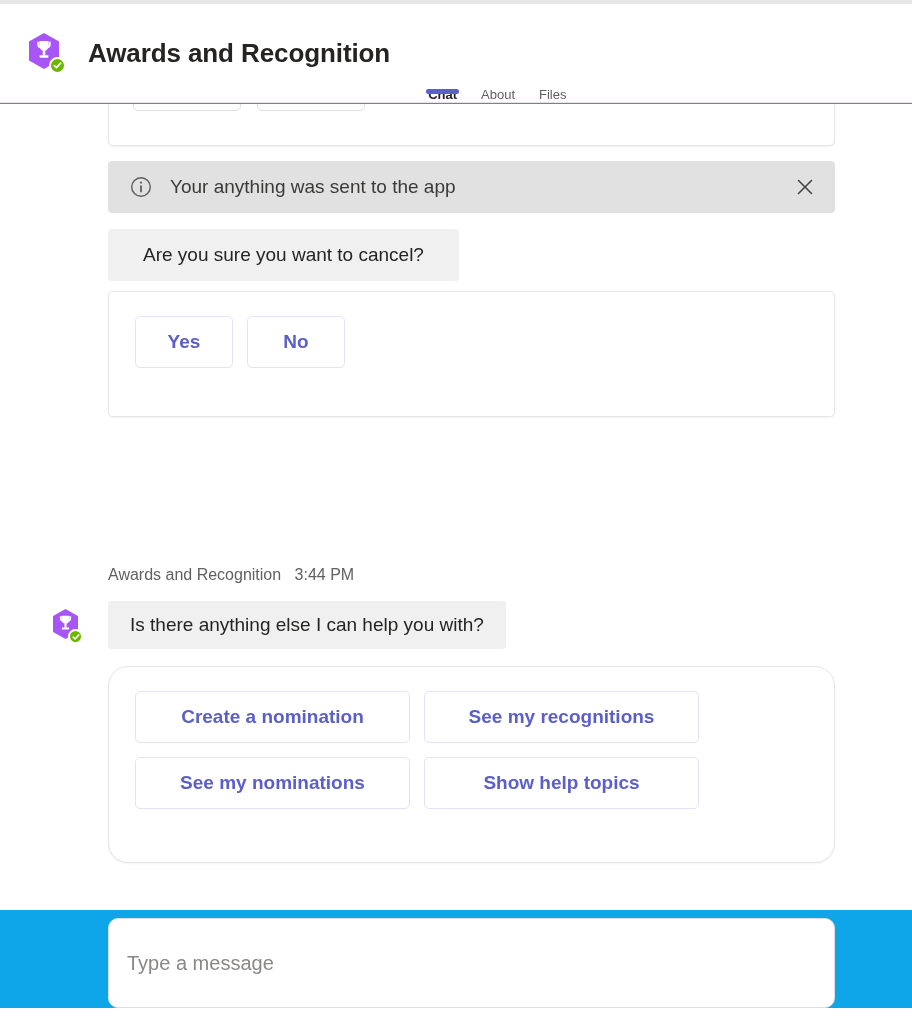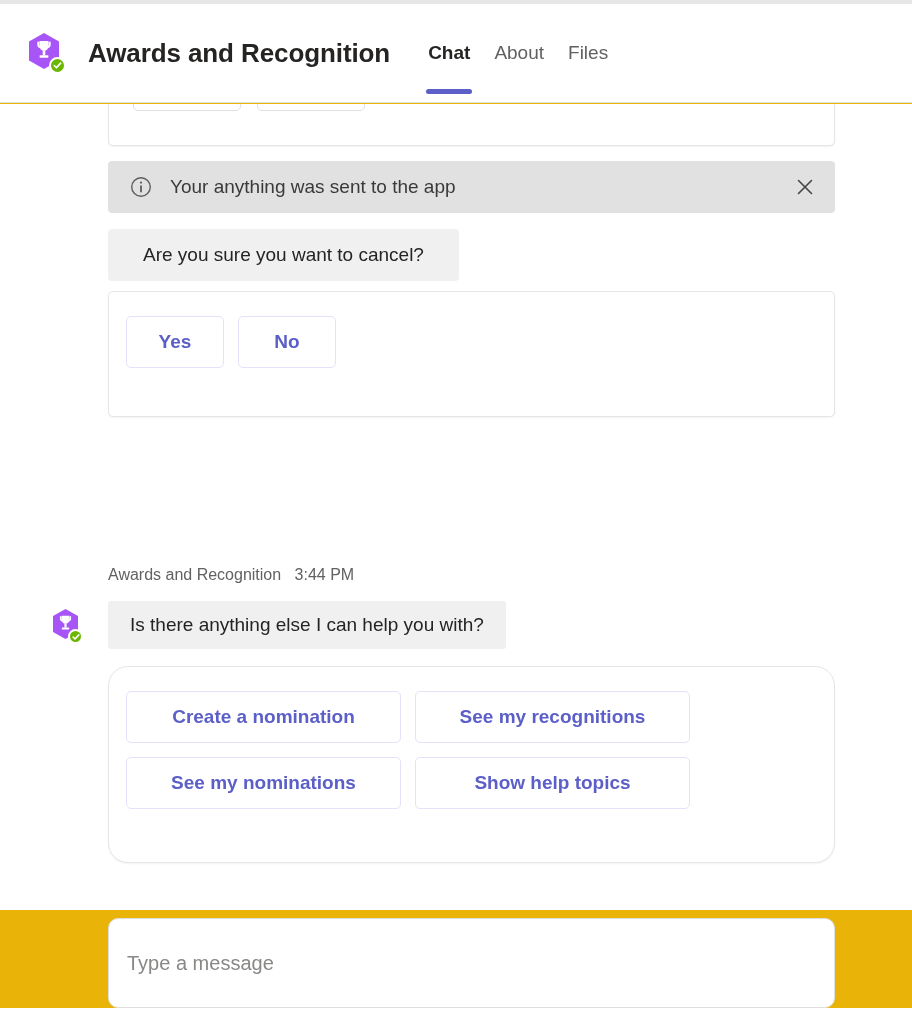--- a/index.html
+++ b/index.html
@@ -10,21 +10,21 @@
     height: 1026px;
     background: #ffffff;
     font-family: "Liberation Sans", "DejaVu Sans", sans-serif;
     overflow: hidden;
   }
 
   .app-frame {
     position: relative;
     width: 912px;
     height: 1008px;
-    background: #eab308;
+    background: #0ea5e9;
     overflow: hidden;
   }
 
   
   .top-rule {
     position: absolute;
     top: 0; left: 0;
     width: 912px;
     height: 4px;
     background: #e6e6e6;
@@ -97,26 +97,26 @@
   
   .tab-strip {
     display: flex;
     align-items: flex-end;
     align-self: stretch;
     margin-left: 26px;
     padding-bottom: 0;
   }
   .tab {
     position: relative;
-    font-size: 19px;
+    font-size: 13px;
     color: #616161;
     padding: 0 12px;
     height: 99px;
     display: flex;
-    align-items: center;
+    align-items: flex-end;
     cursor: pointer;
     white-space: nowrap;
   }
   .tab.is-active {
     color: #252423;
     font-weight: bold;
   }
   .tab.is-active::after {
     content: "";
     position: absolute;
@@ -234,21 +234,21 @@
 
   
   .action-card {
     position: absolute;
     left: 108px;
     width: 727px;
     background: #ffffff;
     border: 1px solid #e6e6e6;
     border-radius: 5px;
     box-shadow: 0 1px 2px rgba(0,0,0,0.05);
-    padding: 24px 17px;
+    padding: 24px 26px;
   }
   .action-card.yes-no { top: 187px; height: 126px; }
   .action-card.suggestions { top: 562px; height: 197px; border-radius: 20px; }
 
   .action-grid {
     display: flex;
     flex-wrap: wrap;
     gap: 14px 14px;
   }
   .action-btn {

